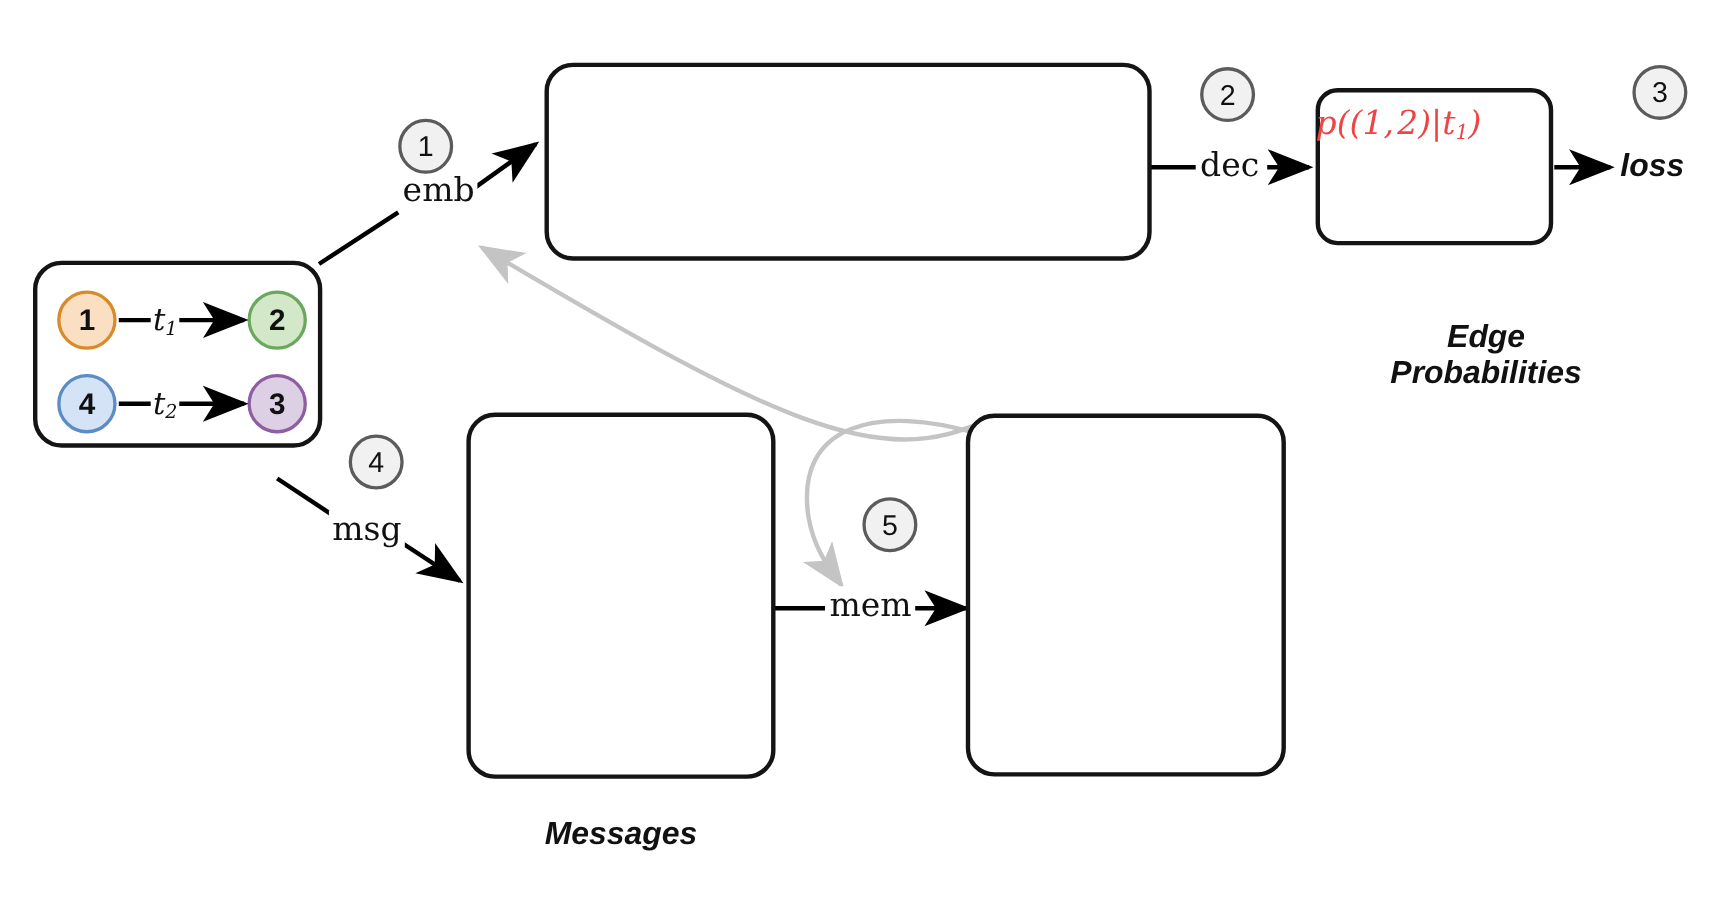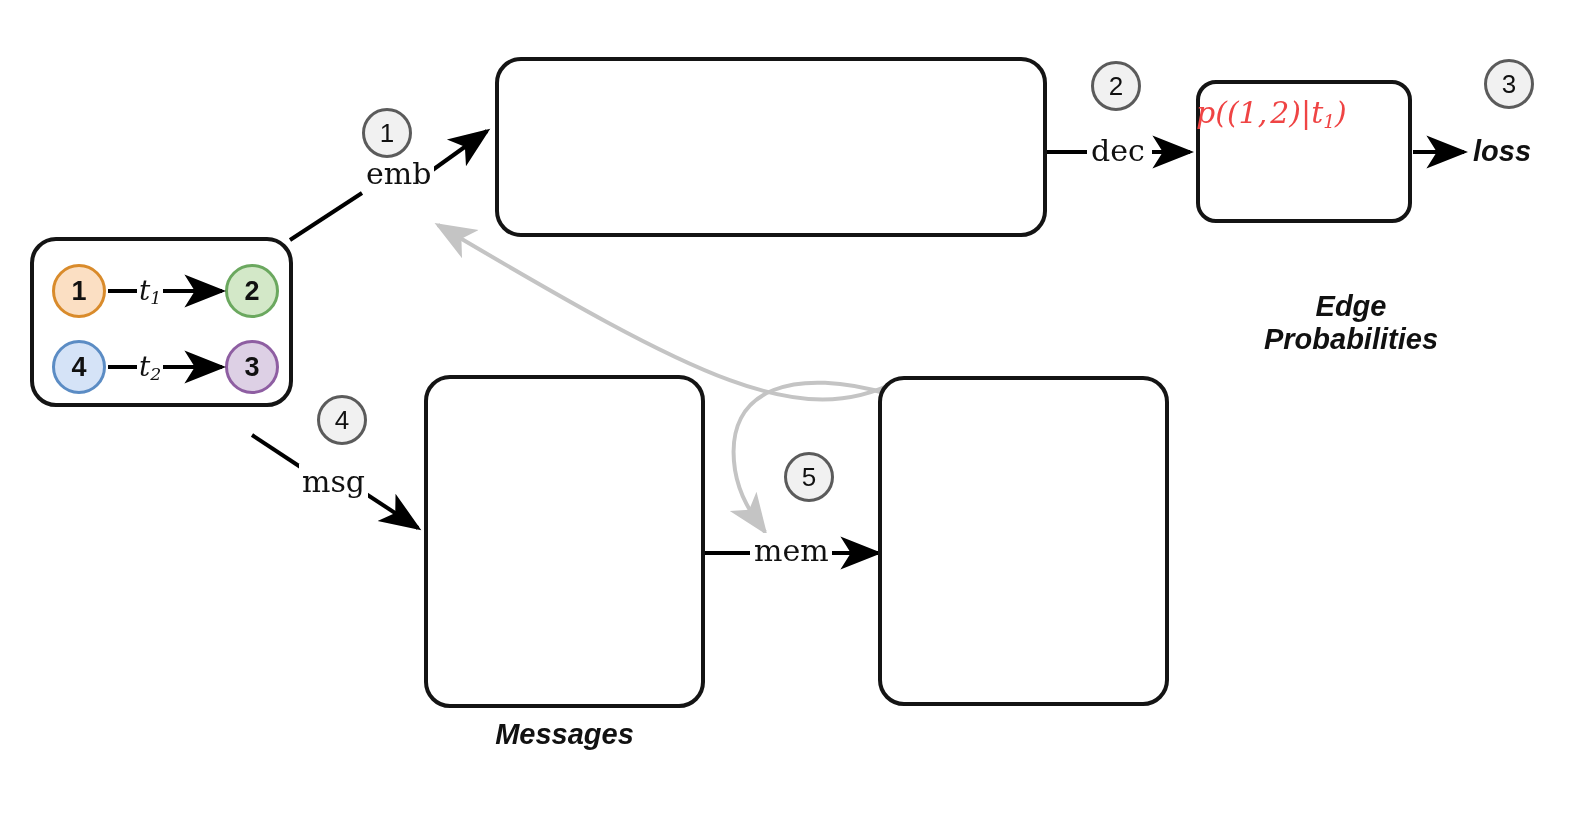--- a/index.html
+++ b/index.html
@@ -245,21 +245,21 @@
   <div class="chip green" style="left:449px; top:472px; width:233px; height:53px;">
     <span><span>m</span><sub>2</sub> (<span>t</span><sub>1</sub>)</span>
   </div>
   <div class="chip blue" style="left:449px; top:551px; width:233px; height:53px;">
     <span><span>m</span><sub>4</sub> (<span>t</span><sub>2</sub>)</span>
   </div>
   <div class="chip purple" style="left:449px; top:629px; width:233px; height:53px;">
     <span><span>m</span><sub>3</sub> (<span>t</span><sub>2</sub>)</span>
   </div>
 
-  <div class="caption" style="left:424px; top:718px; width:281px;">Messages</div>
+  <div class="caption" style="left:424px; top:742px; width:281px;">Messages</div>
 
   <div class="panel" style="left:878px; top:376px; width:291px; height:330px;"></div>
 
   <div class="chip orange" style="left:900px; top:396px; width:243px; height:52px;">
     <span><span>s</span><sub>1</sub> (<span>t</span><sub>1</sub>)</span>
   </div>
   <div class="chip green" style="left:900px; top:470px; width:243px; height:52px;">
     <span><span>s</span><sub>2</sub> (<span>t</span><sub>1</sub>)</span>
   </div>
   <div class="chip blue" style="left:900px; top:548px; width:243px; height:52px;">

